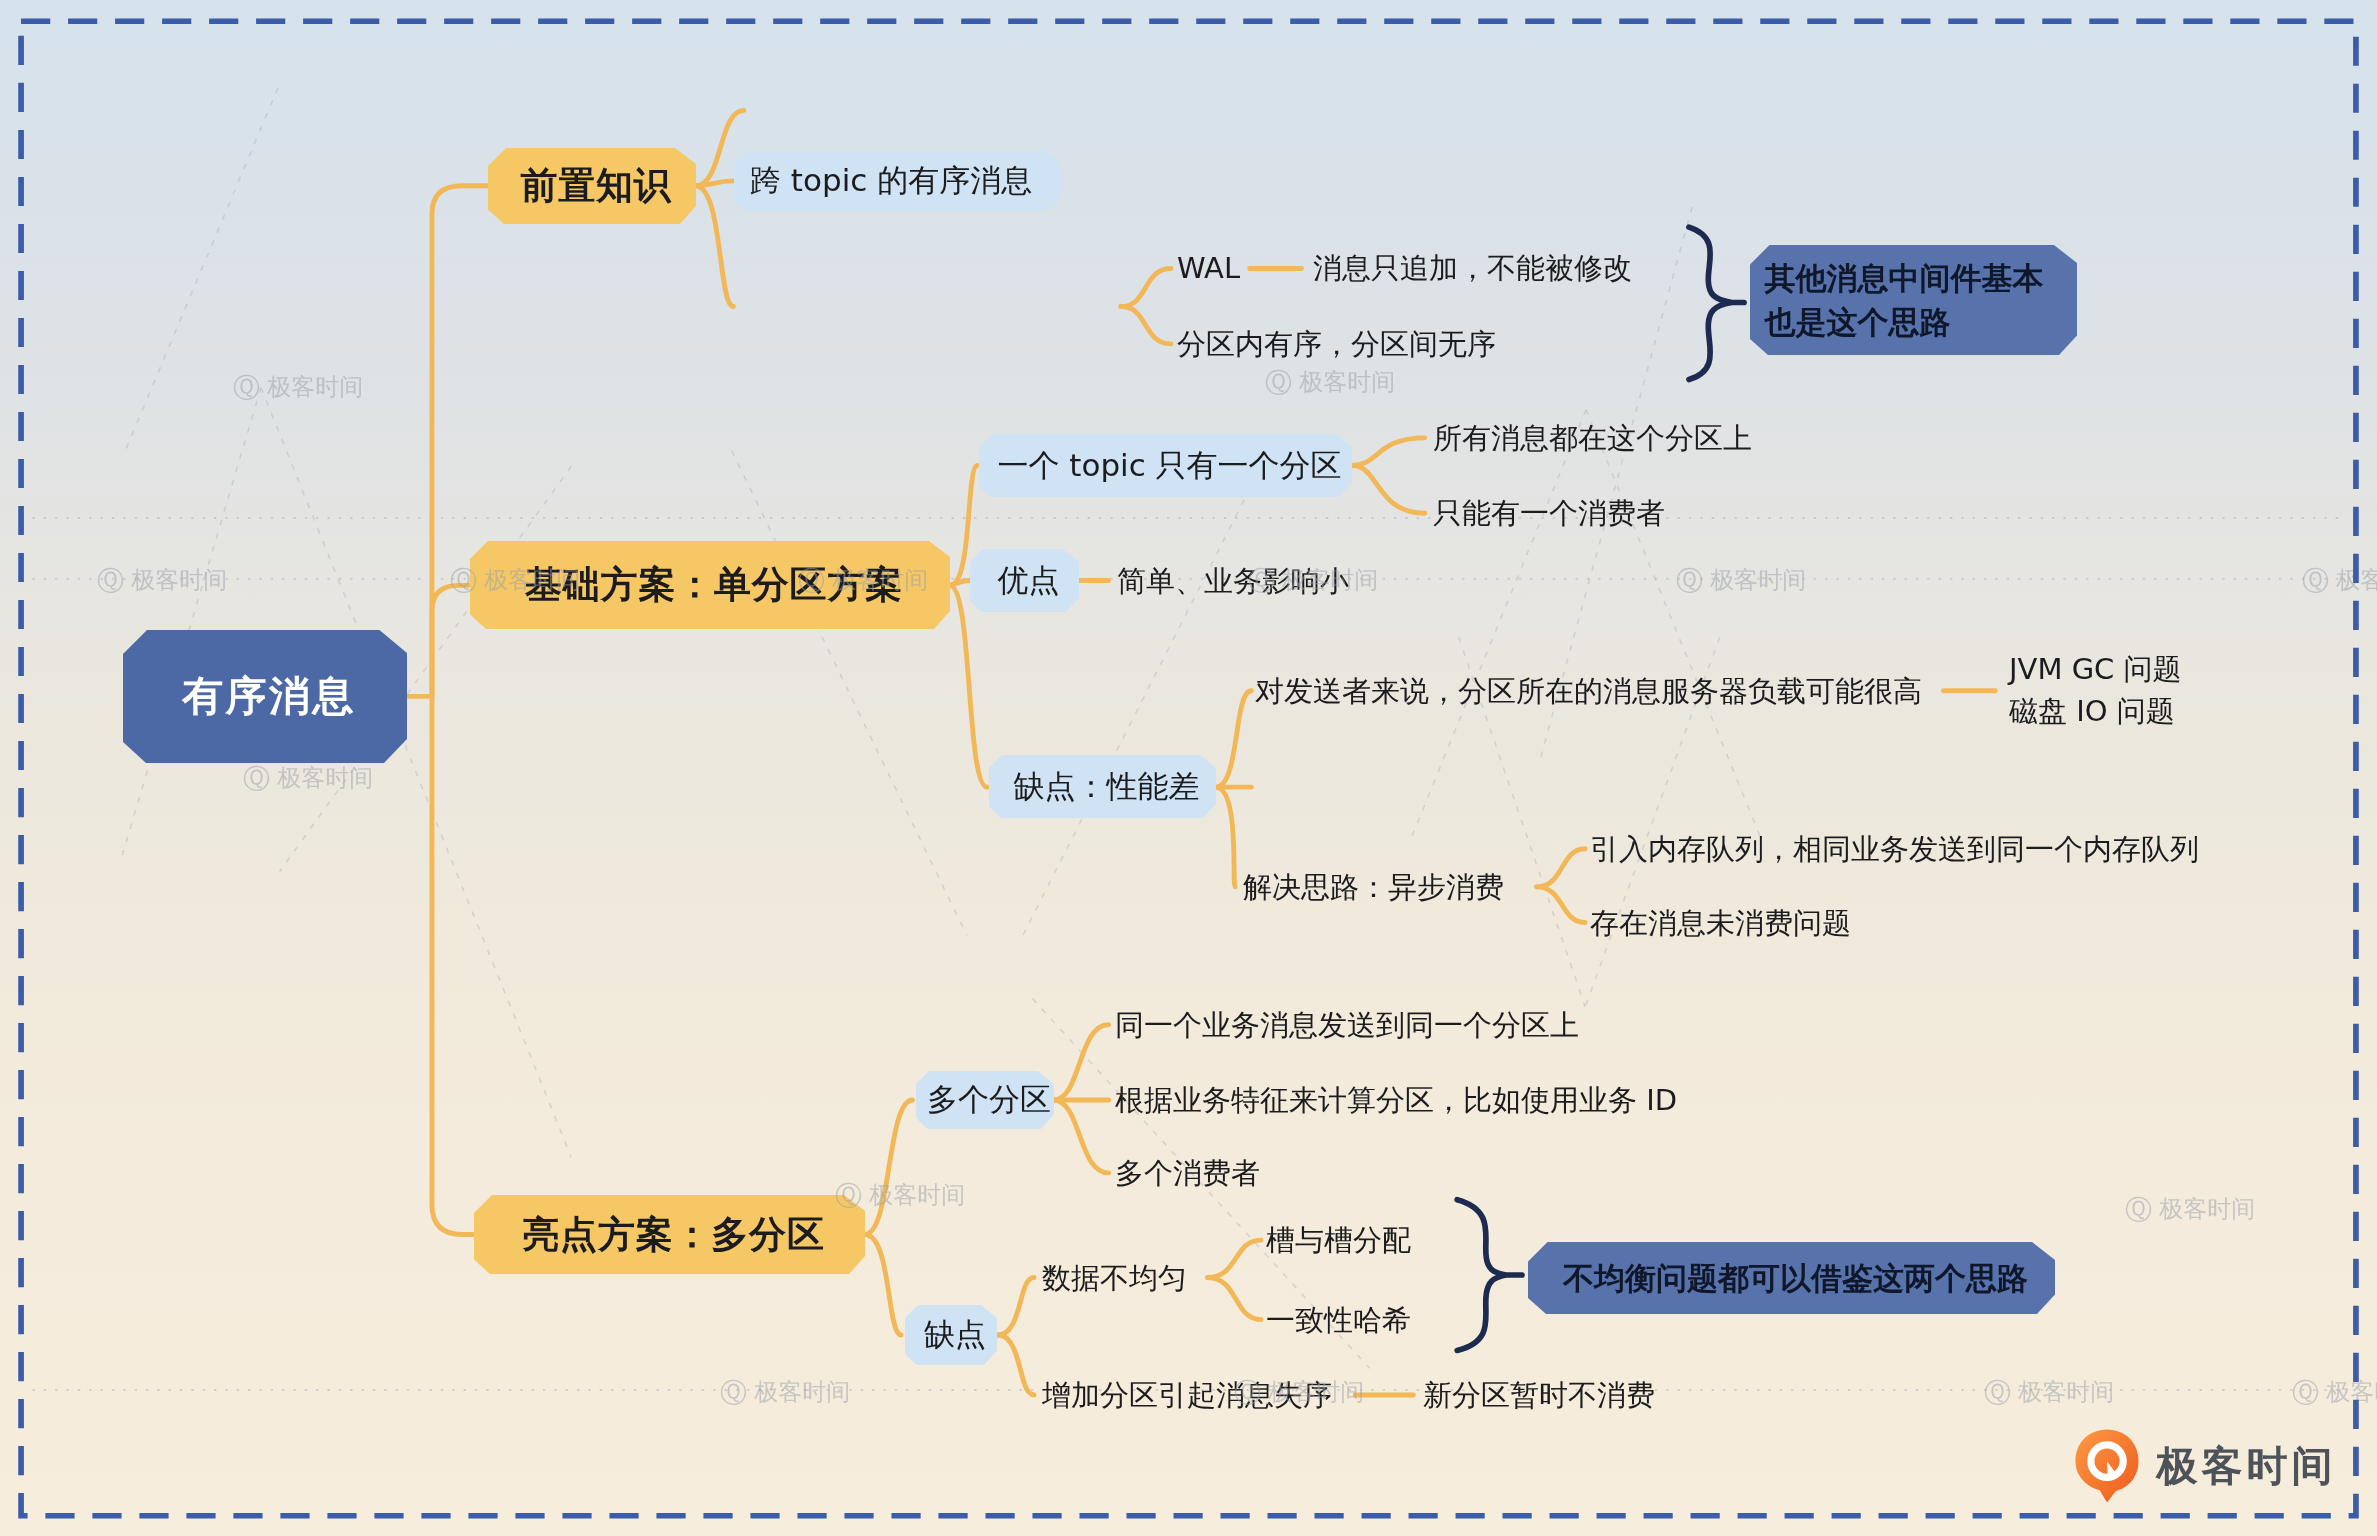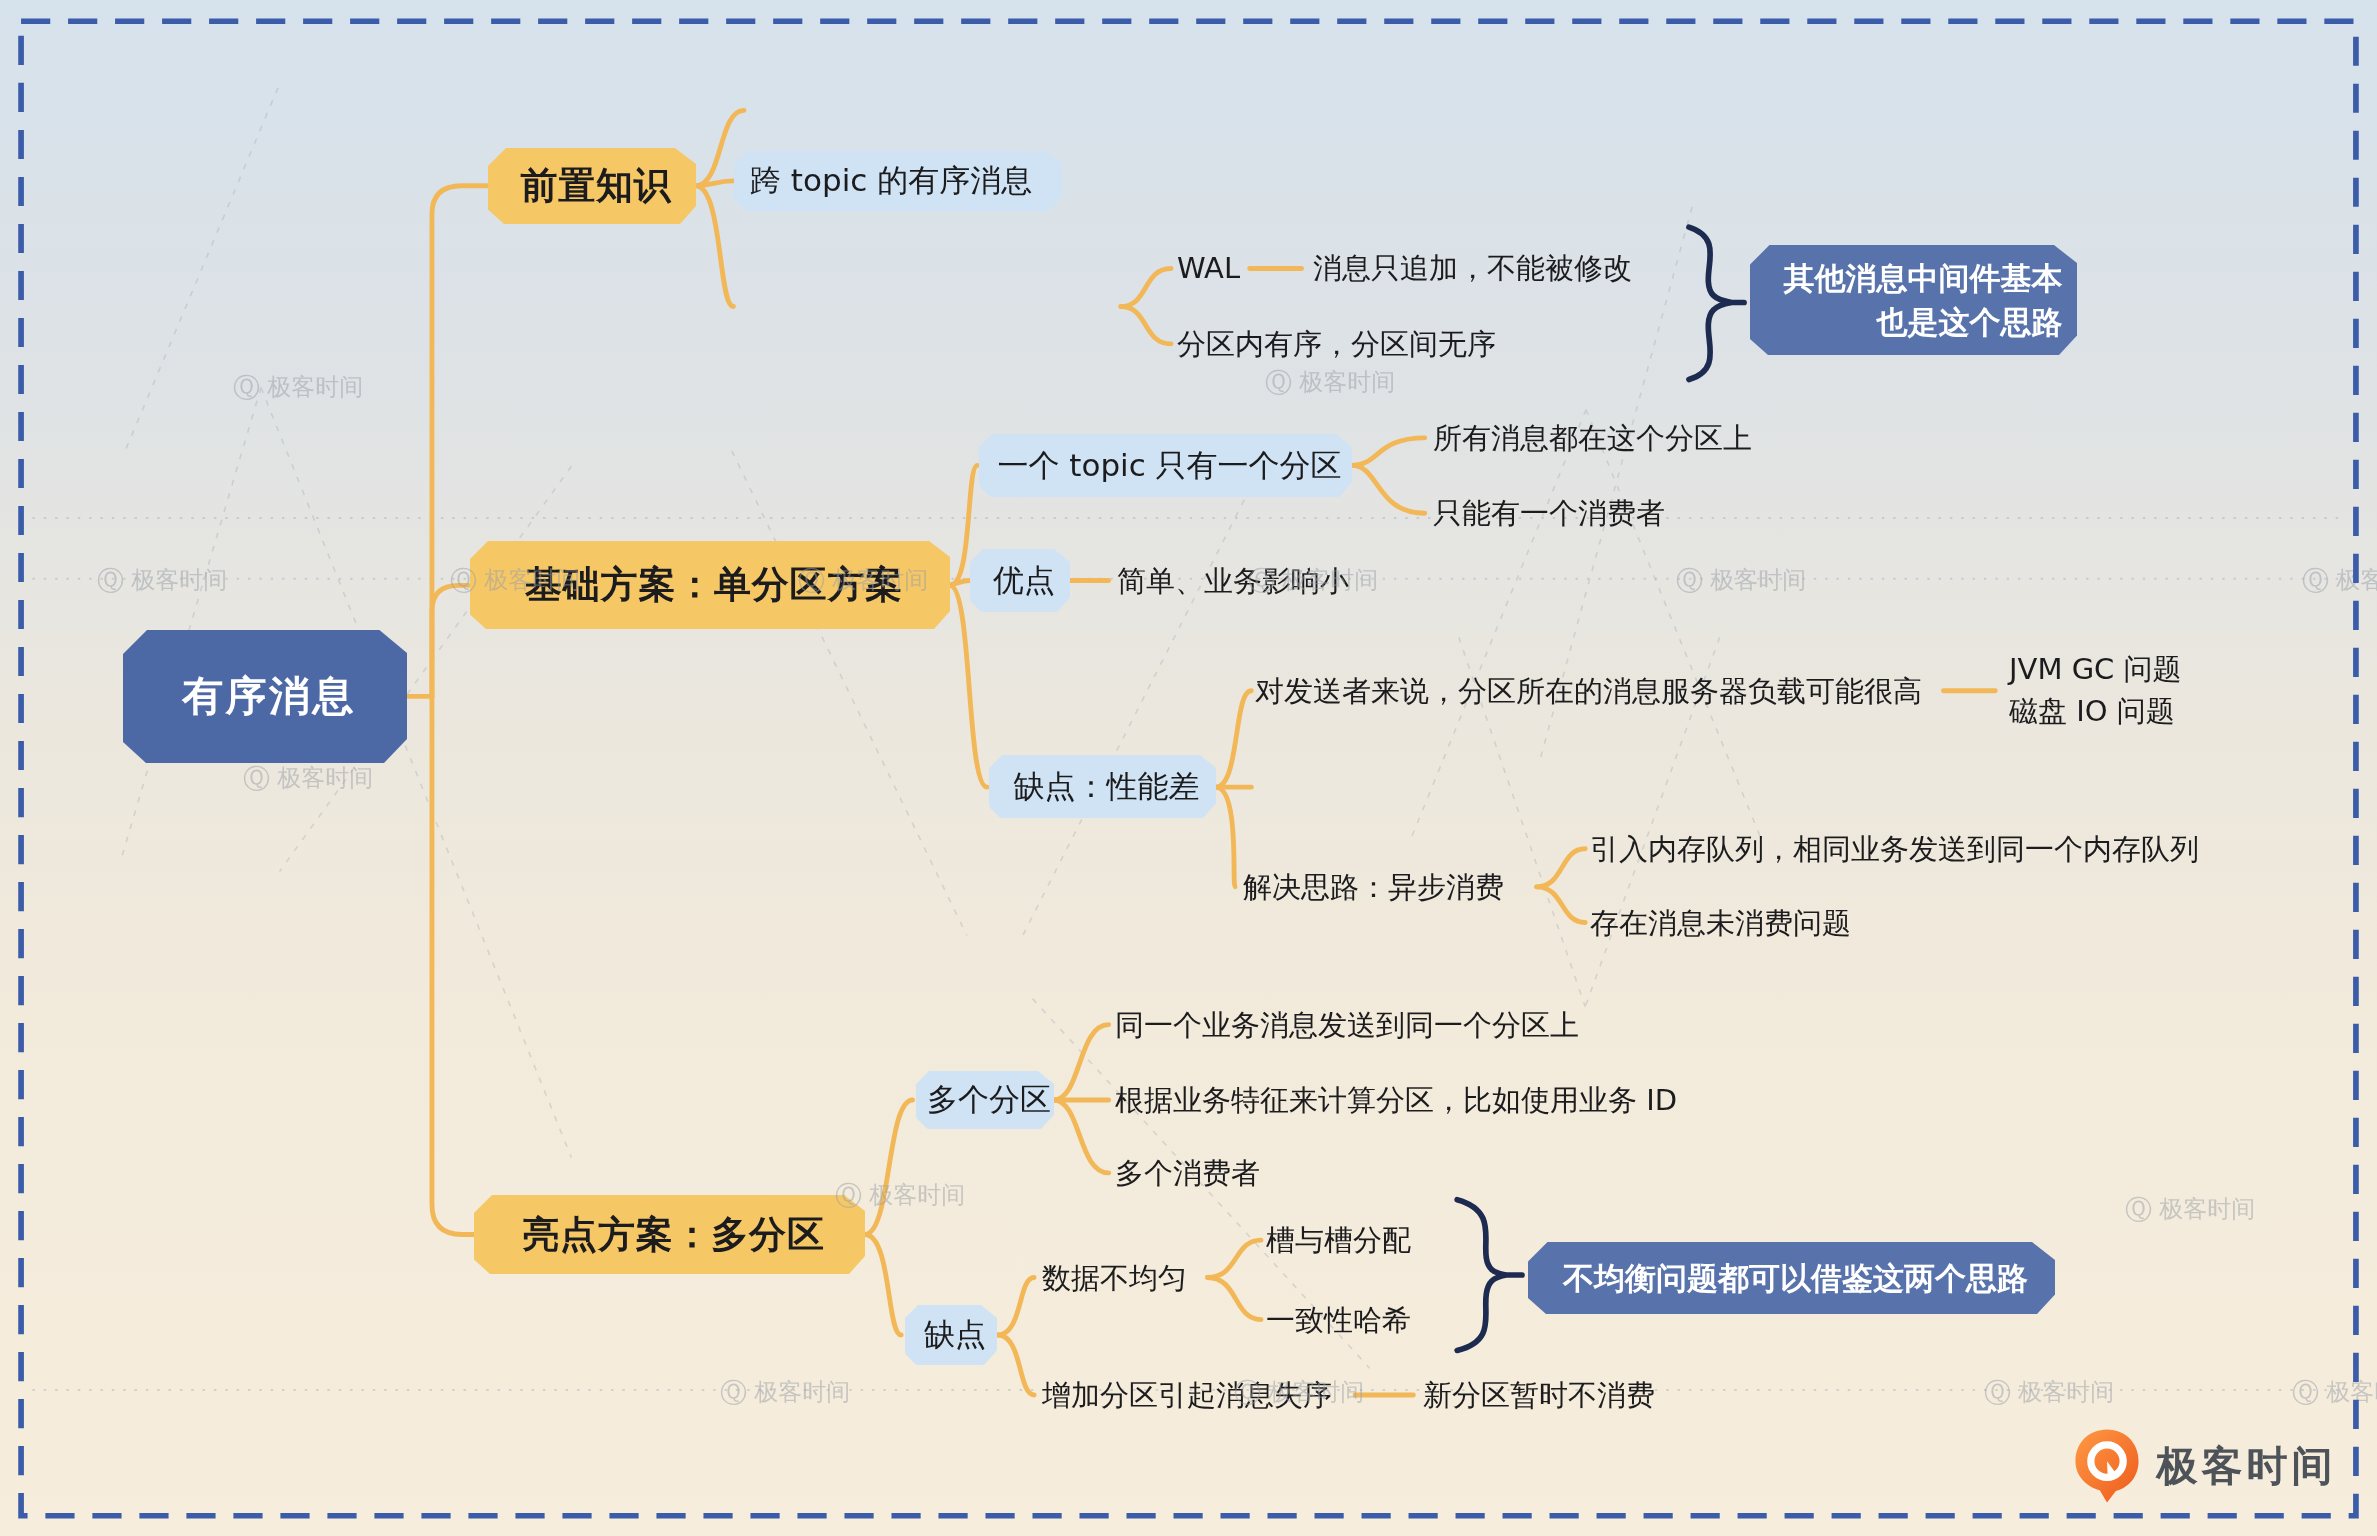--- a/index.html
+++ b/index.html
@@ -14,21 +14,21 @@
   #front{z-index:6;pointer-events:none;}
   .node{position:absolute;display:flex;align-items:center;justify-content:center;
         color:#1c1c1e;box-sizing:border-box;z-index:3;padding-left:8px;}
   .branch{background:#f6c765;font-weight:bold;font-size:37px;letter-spacing:0.8px;
           clip-path:polygon(18px 0%,calc(100% - 21px) 0%,100% 16px,100% calc(100% - 18px),calc(100% - 16px) 100%,16px 100%,0% calc(100% - 14.6px),0% 18px);}
   .child{background:#cfe3f4;font-size:31px;border-radius:14.6px;
          clip-path:polygon(13px 0%,calc(100% - 16px) 0%,100% 13px,100% calc(100% - 14.6px),calc(100% - 13px) 100%,11.3px 100%,0% calc(100% - 11.3px),0% 13px);}
   .child.lalign{justify-content:flex-start;padding:0 16px;}
   .root{background:#4c68a5;color:#ffffff;font-weight:bold;font-size:41px;letter-spacing:2.4px;
         clip-path:polygon(24px 0%,calc(100% - 27.6px) 0%,100% 23px,100% calc(100% - 24px),calc(100% - 23px) 100%,23px 100%,0% calc(100% - 21px),0% 24px);}
-  .callout{background:#5873ac;color:#ffffff;font-weight:bold;font-size:31px;text-align:right;
+  .callout{background:#5873ac;color:#0f172a;font-weight:bold;font-size:31px;text-align:left;
            line-height:44px;
            clip-path:polygon(19.5px 0%,calc(100% - 23px) 0%,100% 18px,100% calc(100% - 19.5px),calc(100% - 18px) 100%,18px 100%,0% calc(100% - 16px),0% 19.5px);}
   .leaf{position:absolute;font-size:29px;line-height:36px;white-space:nowrap;color:#1c1c1e;z-index:3;}
   .wm{position:absolute;display:flex;align-items:center;gap:7.3px;color:#9aa0a8;opacity:.5;
       font-size:24px;white-space:nowrap;z-index:5;pointer-events:none;}
   .wm .wmicon{font-size:27px;line-height:27px;}
   #logo{position:absolute;left:2072px;top:1428px;display:flex;align-items:center;gap:14.6px;z-index:7;}
   #logo .logotext{font-size:41px;font-weight:bold;color:#4d5358;letter-spacing:4px;}
 </style>
 </head>
@@ -109,21 +109,21 @@
   <div class="node child lalign" style="left:734px;top:151px;width:328px;height:60px">跨 topic 的有序消息</div>
   <div class="leaf" style="left:1177px;top:250px">WAL</div>
   <div class="leaf" style="left:1313px;top:250px">消息只追加，不能被修改</div>
   <div class="leaf" style="left:1177px;top:326px">分区内有序，分区间无序</div>
   <div class="node callout" style="left:1750px;top:245px;width:327px;height:110px;padding:0 14.6px">其他消息中间件基本也是这个思路</div>
 
   <div class="node branch" style="left:470px;top:541px;width:480px;height:88px">基础方案：单分区方案</div>
   <div class="node child" style="left:979px;top:434px;width:373px;height:63px">一个 topic 只有一个分区</div>
   <div class="leaf" style="left:1433px;top:420px">所有消息都在这个分区上</div>
   <div class="leaf" style="left:1433px;top:495px">只能有一个消费者</div>
-  <div class="node child" style="left:970px;top:549px;width:100px;height:63px">优点</div>
+  <div class="node child" style="left:970px;top:549px;width:109px;height:63px">优点</div>
   <div class="leaf" style="left:1117px;top:563px">简单、业务影响小</div>
   <div class="node child" style="left:989px;top:755px;width:227px;height:63px">缺点：性能差</div>
   <div class="leaf" style="left:1255px;top:673px">对发送者来说，分区所在的消息服务器负载可能很高</div>
   <div class="leaf" style="left:2009px;top:651px">JVM GC 问题</div>
   <div class="leaf" style="left:2009px;top:693px">磁盘 IO 问题</div>
   <div class="leaf" style="left:1243px;top:869px">解决思路：异步消费</div>
   <div class="leaf" style="left:1590px;top:831px">引入内存队列，相同业务发送到同一个内存队列</div>
   <div class="leaf" style="left:1590px;top:905px">存在消息未消费问题</div>
 
   <div class="node branch" style="left:474px;top:1195px;width:391px;height:79px">亮点方案：多分区</div>

